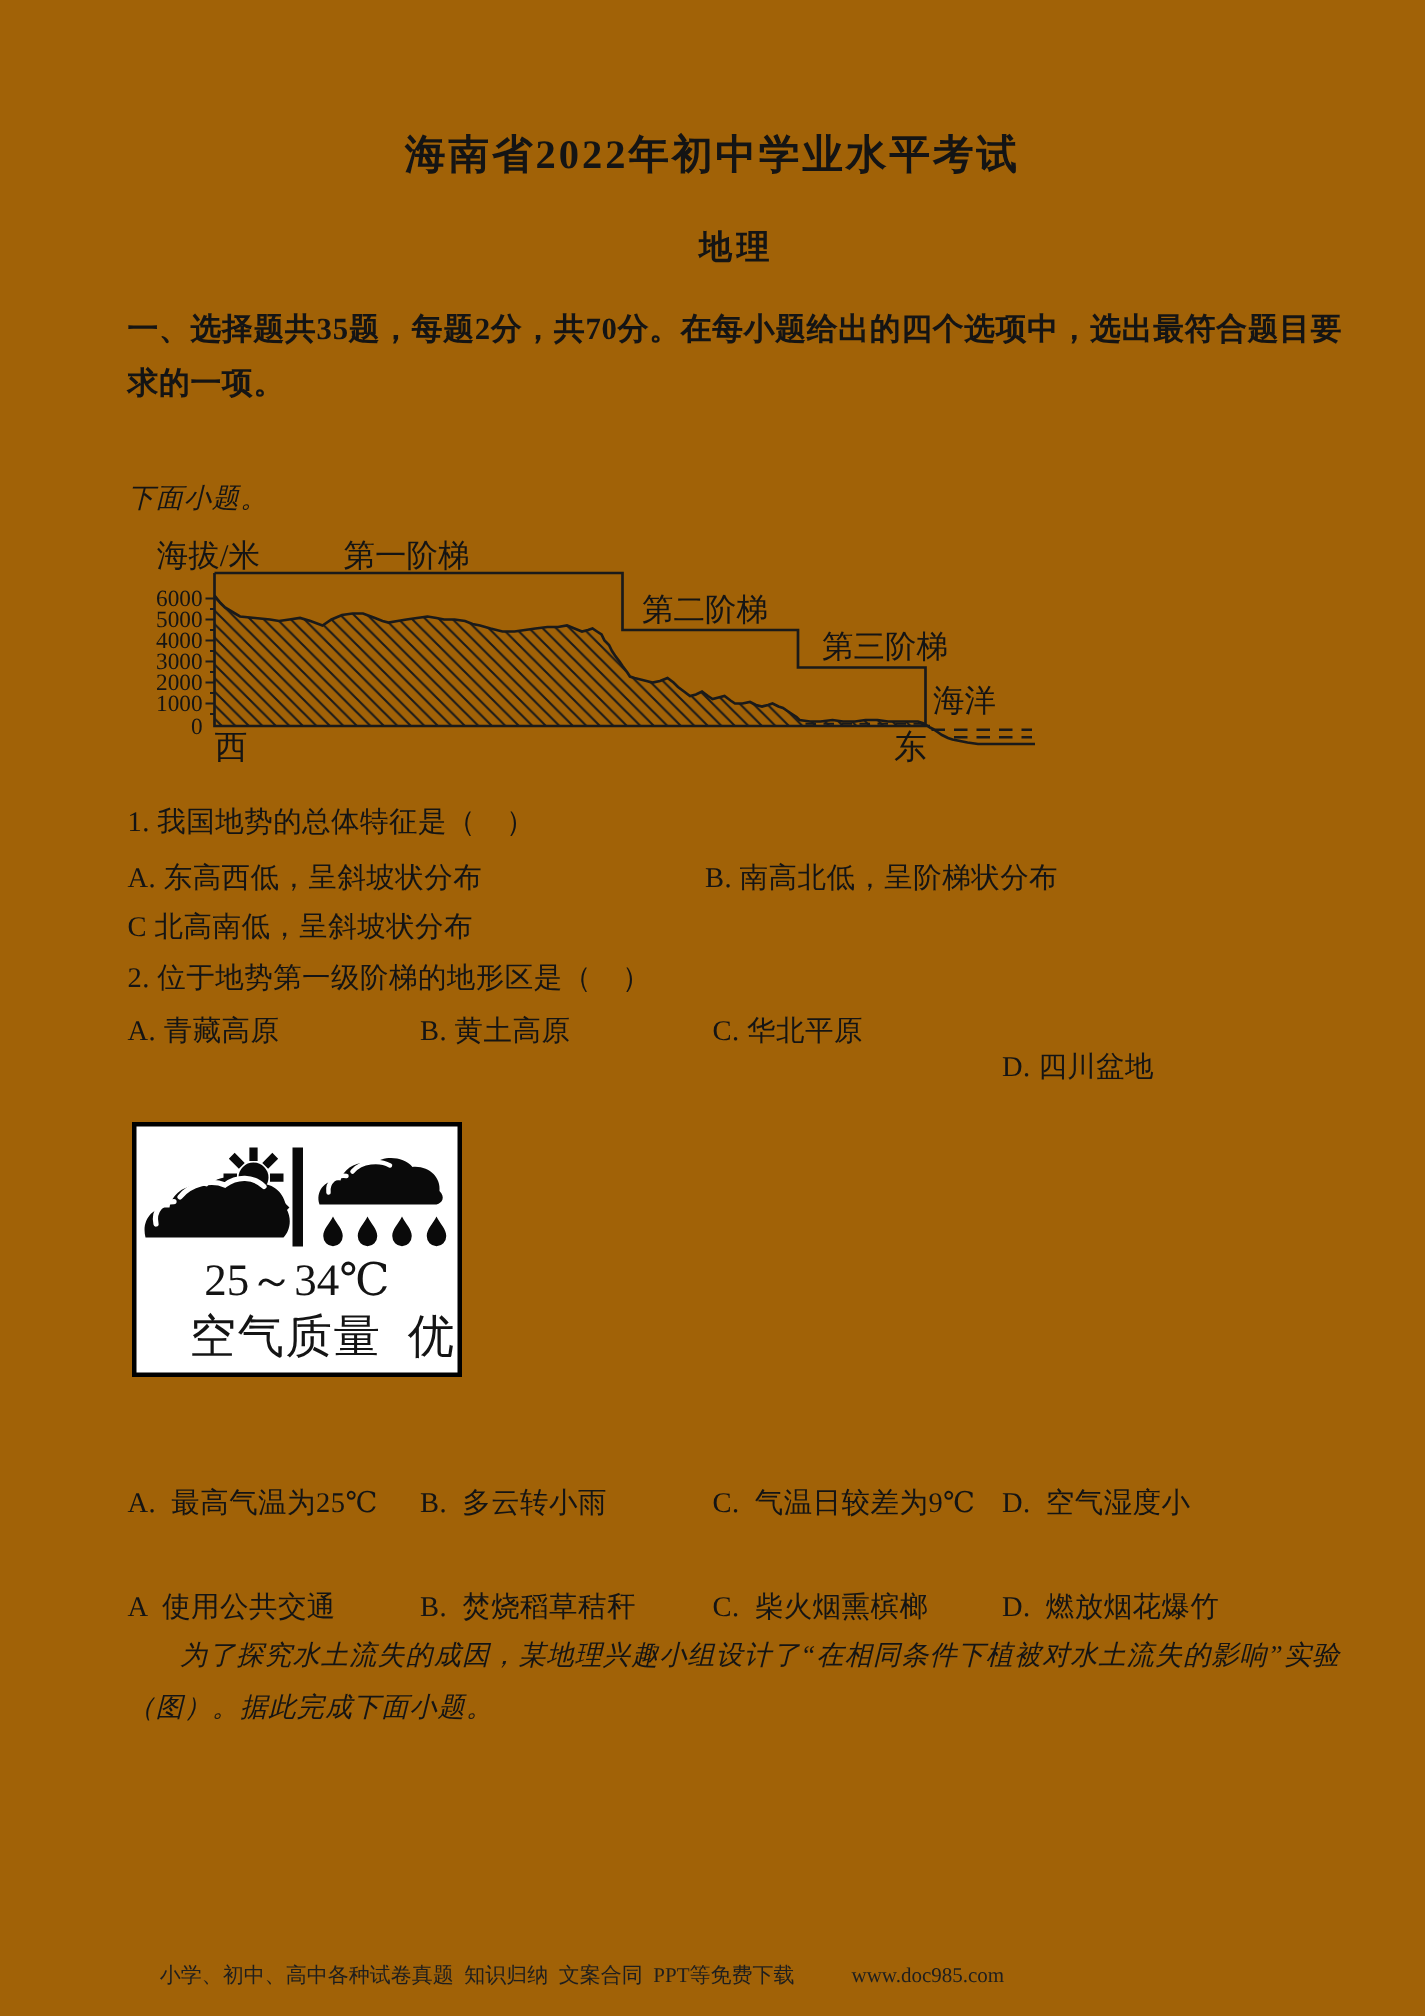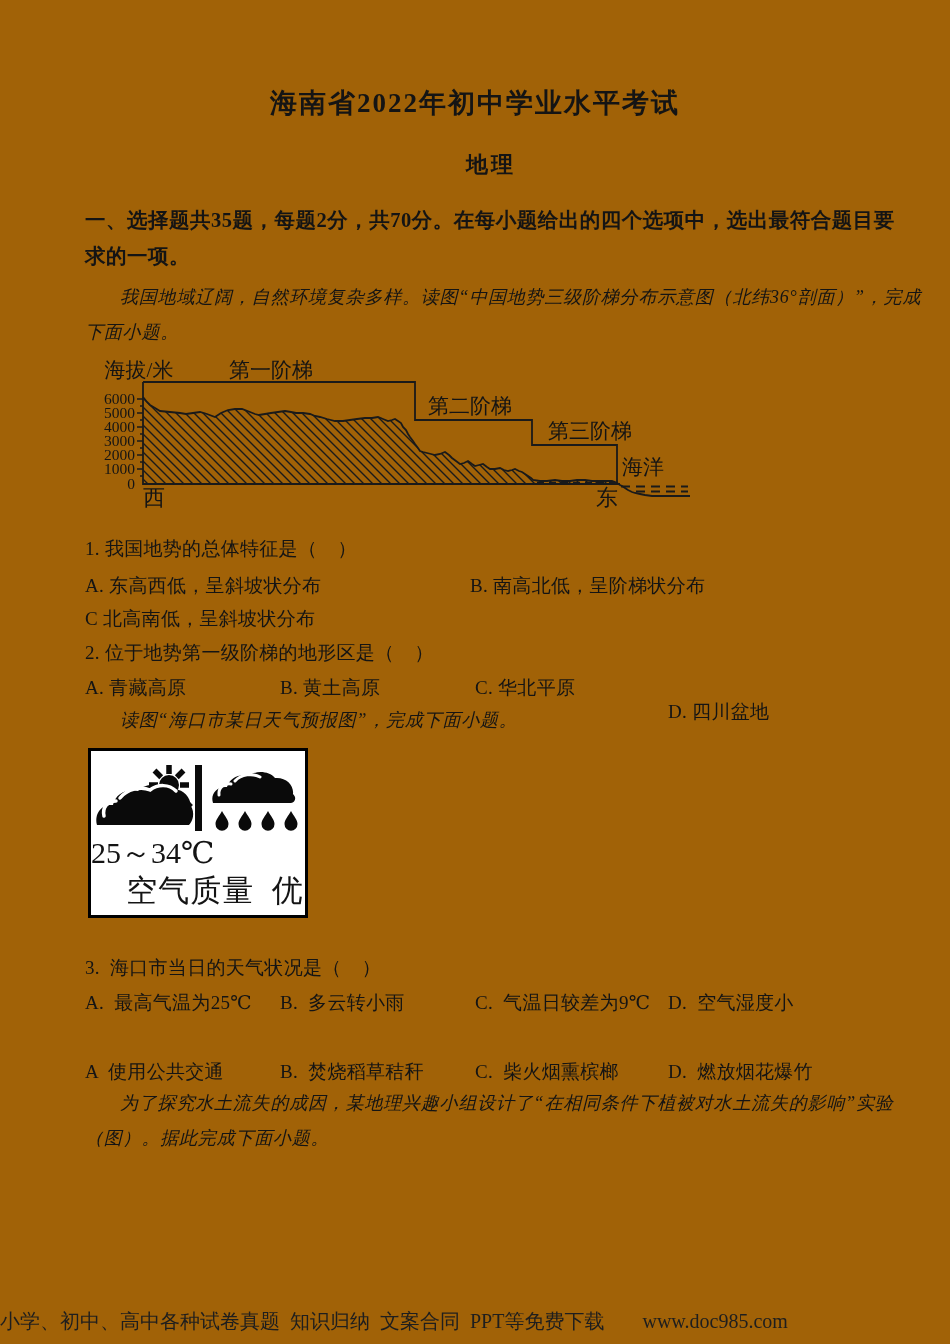--- a/index.html
+++ b/index.html
@@ -7,44 +7,43 @@
         font-family:"Liberation Serif","DejaVu Serif",serif;color:#141414;}
   .abs{position:absolute;white-space:pre;line-height:1.15;}
   .center{left:0;width:950px;text-align:center;}
   .title{font-size:27px;font-weight:bold;letter-spacing:2px;}
   .subject{font-size:22px;font-weight:bold;letter-spacing:3px;padding-left:16px;}
   .sec{font-size:20.5px;font-weight:bold;letter-spacing:0.5px;}
   .q{font-size:19px;letter-spacing:0.3px;}
   .kai{font-size:18px;font-style:italic;letter-spacing:0.8px;}
   .wbox{position:absolute;left:88px;top:748px;width:220px;height:170px;
         border:3px solid #000;box-sizing:border-box;background:#fff;}
-  .wtemp{position:absolute;top:82px;left:0;width:214px;text-align:left;
+  .wtemp{position:absolute;top:82px;left:0;width:214px;text-align:center;
          font-size:30px;white-space:pre;}
   .wair{position:absolute;top:119px;left:0;width:248px;text-align:center;
         font-size:31px;white-space:pre;letter-spacing:1px;}
   .footer{position:absolute;top:1308px;left:0;width:776px;text-align:center;
-          font-size:20px;color:#1e1e1e;white-space:pre;}
+          font-size:14px;color:#1e1e1e;white-space:pre;}
   .footer .url{margin-left:38px;}
   svg text{font-family:"Liberation Serif","DejaVu Serif",serif;fill:#141414;}
   svg .dlabel{font-size:21px;}
   svg .dtick{font-size:15.5px;}
   svg .dwest{font-size:22px;}
 </style>
 </head>
 <body>
 
 <div class="page">
 
   <div class="abs center title" style="top:88px;">海南省2022年初中学业水平考试</div>
   <div class="abs center subject" style="top:152px;">地理</div>
 
   <div class="abs sec" style="top:209px;left:85px;">一、选择题共35题，每题2分，共70分。在每小题给出的四个选项中，选出最符合题目要</div>
   <div class="abs sec" style="top:245px;left:85px;">求的一项。</div>
 
-  <div class="abs kai" style="top:287px;left:120px;">我国地域辽阔，自然环境复杂多样。读图“中国地势三级阶梯分布示意图（北纬36°剖面）”，完成</div>
   <div class="abs kai" style="top:322px;left:85px;">下面小题。</div>
 
   <svg class="abs" style="top:358px;left:85px;" width="640" height="158" viewBox="0 0 640 158">
     <defs>
       <pattern id="hatch" width="9" height="9" patternUnits="userSpaceOnUse">
         <path d="M-1,8 L1,10 M0,0 L9,9 M8,-1 L10,1" stroke="#1a1a1a" stroke-width="1.4" fill="none"></path>
       </pattern>
     </defs>
 
     <path fill="url(#hatch)" stroke="none" d="M58,39 L62,44 L65,47 L70,50 L75,53 L85,54 L95,55 L101,56 L108,55 L115,54 L122,56 L130,59 L136,55 L143,52 L150,51 L157,51 L165,54 L170,56 L174,57 L180,56 L186,55 L193,54 L200,53 L206,54 L211,55 L218,55 L225,56 L230,58 L235,59 L242,61 L250,63 L258,63 L265,62 L272,61 L280,60 L287,60 L293,59 L298,61 L303,63 L307,62 L310,61 L313,63 L316,65 L318,69 L321,72 L323,76 L325,79 L328,83 L330,86 L333,90 L335,93 L338,94 L342,95 L346,96 L350,97 L355,96 L360,94 L364,97 L367,100 L371,103 L375,106 L379,105 L383,103 L387,106 L390,108 L394,107 L398,106 L402,109 L405,111 L410,111 L415,110 L419,112 L423,113 L427,112 L430,111 L434,113 L437,114 L440,116 L443,118 L446,120 L448,122 L455,123 L462,123 L470,122 L477,123 L485,123 L492,122 L500,122 L507,123 L515,123 L521,123 L527,123 L530,124 L532,125 L532,126 L58,126 Z"></path>
@@ -78,21 +77,20 @@
   <div class="abs q" style="top:575px;left:470px;">B. 南高北低，呈阶梯状分布</div>
   <div class="abs q" style="top:575px;left:85px;">A. 东高西低，呈斜坡状分布</div>
   <div class="abs q" style="top:608px;left:85px;">C 北高南低，呈斜坡状分布</div>
 
   <div class="abs q" style="top:642px;left:85px;">2. 位于地势第一级阶梯的地形区是（    ）</div>
   <div class="abs q" style="top:677px;left:85px;">A. 青藏高原</div>
   <div class="abs q" style="top:677px;left:280px;">B. 黄土高原</div>
   <div class="abs q" style="top:677px;left:475px;">C. 华北平原</div>
   <div class="abs q" style="top:677px;left:668px;margin-top:24px;">D. 四川盆地</div>
 
-  <div class="abs kai" style="top:710px;left:120px;">读图“海口市某日天气预报图”，完成下面小题。</div>
 
   <div class="wbox">
     <svg style="position:absolute;top:12px;left:0;" width="214" height="74" viewBox="0 0 214 74">
 
       <g transform="translate(78,22)">
         <circle r="10" fill="#0a0a0a"></circle>
         <path d="M11,0 L20,0 M7.8,7.8 L22,22 M0,11 L0,20 M-7.8,7.8 L-14,14 M-11,0 L-20,0 M-7.8,-7.8 L-14.5,-14.5 M0,-11 L0,-20 M7.8,-7.8 L14.5,-14.5" stroke="#0a0a0a" stroke-width="5.5"></path>
       </g>
 
       <g>
@@ -112,21 +110,20 @@
           <path transform="translate(154,58)" d="M0,-10 C2.5,-5 6.5,-1.5 6.5,3 A6.5,6.8 0 1,1 -6.5,3 C-6.5,-1.5 -2.5,-5 0,-10 Z"></path>
           <path transform="translate(177,58)" d="M0,-10 C2.5,-5 6.5,-1.5 6.5,3 A6.5,6.8 0 1,1 -6.5,3 C-6.5,-1.5 -2.5,-5 0,-10 Z"></path>
           <path transform="translate(200,58)" d="M0,-10 C2.5,-5 6.5,-1.5 6.5,3 A6.5,6.8 0 1,1 -6.5,3 C-6.5,-1.5 -2.5,-5 0,-10 Z"></path>
         </g>
       </g>
     </svg>
     <div class="wtemp">25～34℃</div>
     <div class="wair">空气质量  优</div>
   </div>
 
-  <div class="abs q" style="top:957px;left:85px;">3.  海口市当日的天气状况是（    ）</div>
   <div class="abs q" style="top:992px;left:85px;">A.  最高气温为25℃</div>
   <div class="abs q" style="top:992px;left:280px;">B.  多云转小雨</div>
   <div class="abs q" style="top:992px;left:475px;">C.  气温日较差为9℃</div>
   <div class="abs q" style="top:992px;left:668px;">D.  空气湿度小</div>
 
   <div class="abs q" style="top:1061px;left:85px;">A  使用公共交通</div>
   <div class="abs q" style="top:1061px;left:280px;">B.  焚烧稻草秸秆</div>
   <div class="abs q" style="top:1061px;left:475px;">C.  柴火烟熏槟榔</div>
   <div class="abs q" style="top:1061px;left:668px;">D.  燃放烟花爆竹</div>
 

